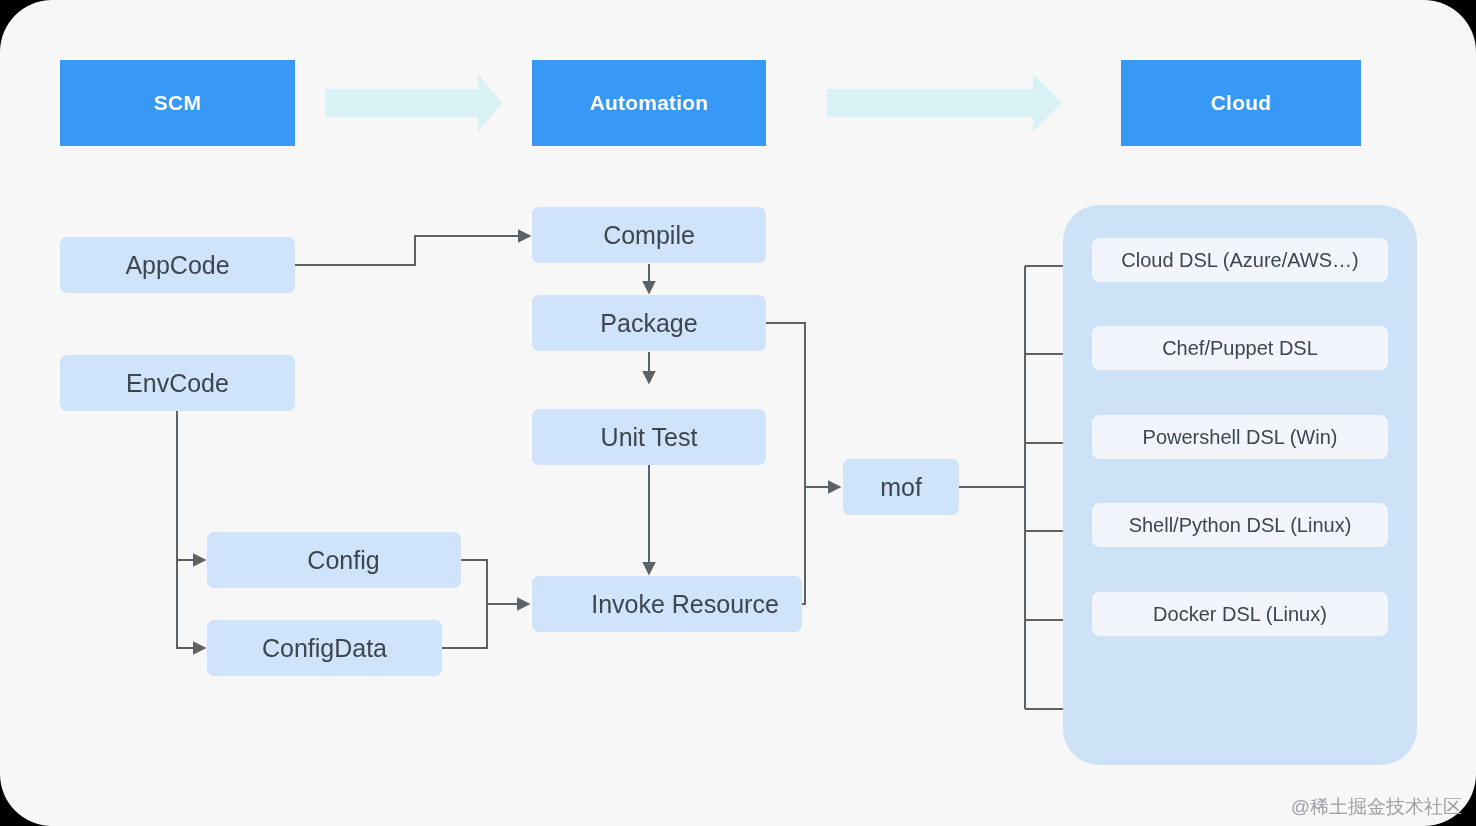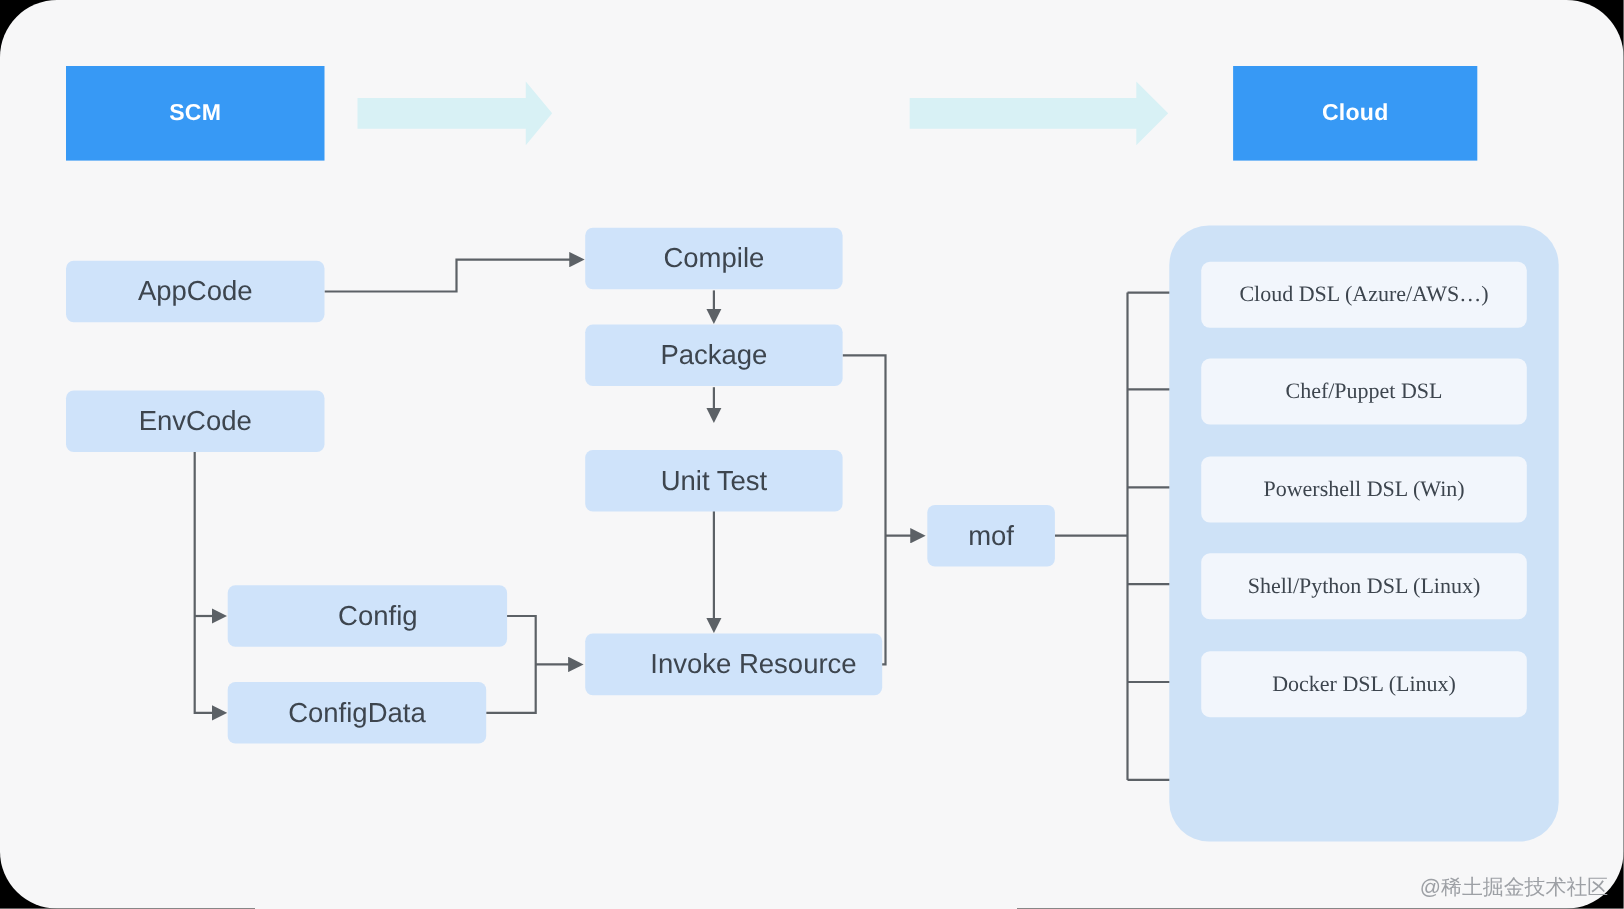--- a/index.html
+++ b/index.html
@@ -31,21 +31,21 @@
   
   .stage{
     position:absolute;top:60px;height:86px;
     background:var(--accent-blue);
     color:#fff;font-weight:bold;font-size:21px;
     display:flex;align-items:center;justify-content:center;
     letter-spacing:0.2px;
   }
   .stage-scm{left:60px;width:235px;}
   .stage-automation{left:532px;width:234px;}
-  .stage-cloud{left:1121px;width:222px;}
+  .stage-cloud{left:1121px;width:240px;}
 
   
   .node{
     position:absolute;height:56px;
     background:var(--node-fill);
     border-radius:7px;
     color:var(--text-dark);font-size:25px;
     display:flex;align-items:center;justify-content:center;
     white-space:nowrap;
   }
@@ -59,27 +59,26 @@
   .n-invoke    {left:532px; top:576px; width:234px;padding-left:36px;}
   .n-mof       {left:843px; top:459px; width:116px;}
 
   
   .dsl-panel{
     position:absolute;left:1063px;top:205px;width:354px;height:560px;
     background:var(--panel-fill);
     border-radius:36px;
   }
   .dsl-item{
-    position:absolute;left:1092px;width:296px;height:60px;
+    position:absolute;left:1092px;width:296px;height:44px;
     background:var(--item-fill);
     border-radius:8px;
     color:var(--text-dark);font-size:20px;
     display:flex;align-items:center;justify-content:center;
     white-space:nowrap;
-    font-family:Liberation Serif, serif;
   }
   .dsl-0{top:238px;} .dsl-1{top:326px;} .dsl-2{top:415px;}
   .dsl-3{top:503px;} .dsl-4{top:592px;} .dsl-5{top:681px;}
 
   
   .connector-layer{
     position:absolute;left:0;top:0;width:1476px;height:826px;
     pointer-events:none;
   }
   .edge{stroke:var(--connector);stroke-width:2;fill:none;}
@@ -133,20 +132,21 @@
 
     <path class="edge" d="M1025,266 L1087,266" marker-end="url(#arrow)"></path>
     <path class="edge" d="M1025,354 L1087,354" marker-end="url(#arrow)"></path>
     <path class="edge" d="M1025,443 L1087,443" marker-end="url(#arrow)"></path>
     <path class="edge" d="M1025,531 L1087,531" marker-end="url(#arrow)"></path>
     <path class="edge" d="M1025,620 L1087,620" marker-end="url(#arrow)"></path>
     <path class="edge" d="M1025,709 L1087,709" marker-end="url(#arrow)"></path>
   </svg>
 
   <div class="stage stage-scm">SCM</div>
+  <div class="stage stage-automation">Automation</div>
   <div class="stage stage-cloud">Cloud</div>
 
   <div class="node n-appcode">AppCode</div>
   <div class="node n-envcode">EnvCode</div>
   <div class="node n-config">Config</div>
   <div class="node n-configdata">ConfigData</div>
 
   <div class="node n-compile">Compile</div>
   <div class="node n-package">Package</div>
   <div class="node n-unittest">Unit Test</div>

